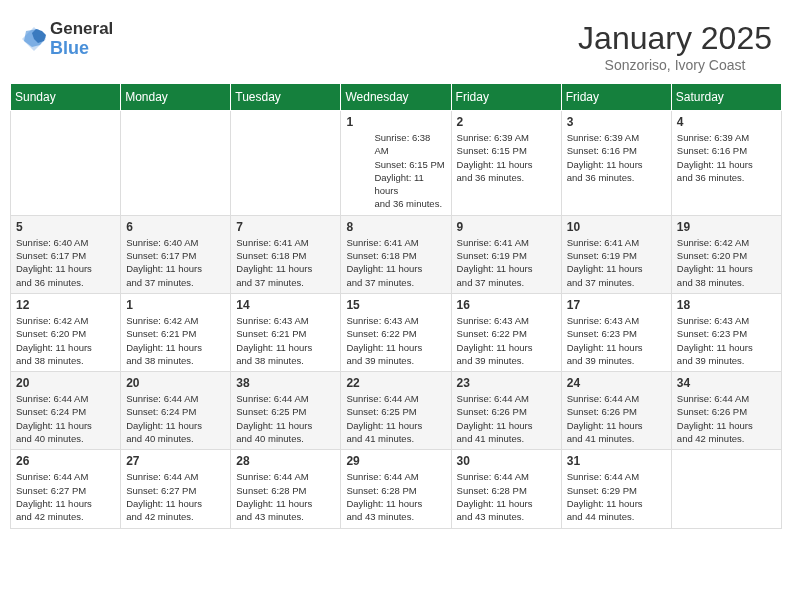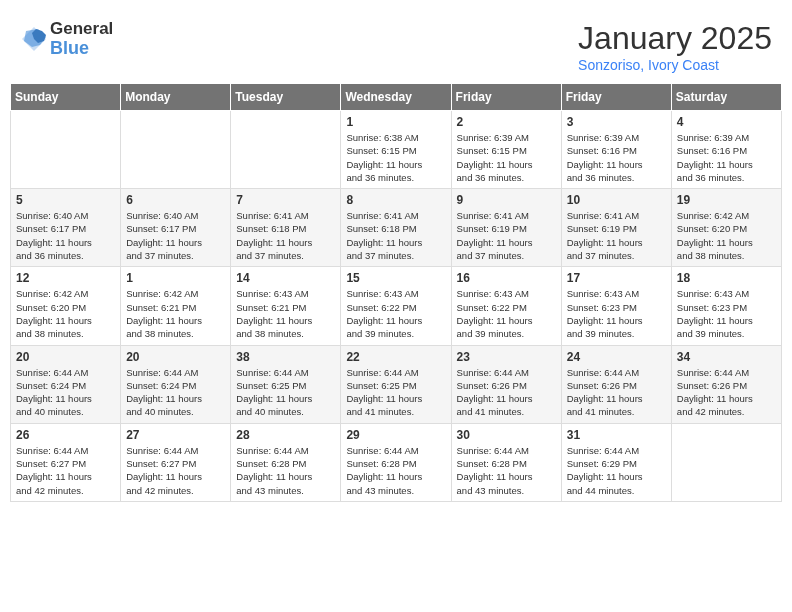--- a/index.html
+++ b/index.html
@@ -34,41 +34,41 @@
       font-size: 18px;
       font-weight: bold;
       color: #4a90d9;
     }
     .logo-icon {
       width: 28px;
       height: 28px;
       margin-right: 2px;
     }
     .title-block {
-      text-align: left;
+      text-align: center;
     }
     .month-title {
       font-size: 32px;
       color: #333;
       font-weight: normal;
     }
     .location {
       font-size: 14px;
-      color: #3b82f6;
+      color: #737373;
     }
     .calendar {
       width: 100%;
       border-collapse: collapse;
       margin-top: 5px;
     }
     .calendar th {
-      background-color: #737373;
+      background-color: #15803d;
       color: #fff;
       font-size: 12px;
-      font-weight: bold;
+      font-weight: normal;
       padding: 6px 4px;
       text-align: left;
       border: 1px solid #fff;
     }
     .calendar td {
       vertical-align: top;
       padding: 4px 5px;
       font-size: 10px;
       color: #333;
       border: 1px solid #ddd;
@@ -127,21 +127,21 @@
         <th>Saturday</th>
       </tr>
   </thead>
   <tbody id="calendar-body">
   <tr>
         <td class="empty-cell"></td>
         <td class="empty-cell"></td>
         <td class="empty-cell"></td>
         <td>
           <span class="day-number">1</span>
-          <div class="day-info" style="white-space: pre-line;">Sunrise: 6:38 AM
+          <div class="day-info" style="white-space: pre-line; margin-left: 28px;">Sunrise: 6:38 AM
 Sunset: 6:15 PM
 Daylight: 11 hours
 and 36 minutes.</div>
         </td>
         <td>
           <span class="day-number">2</span>
           <div class="day-info" style="white-space: pre-line;">Sunrise: 6:39 AM
 Sunset: 6:15 PM
 Daylight: 11 hours
 and 36 minutes.</div>

